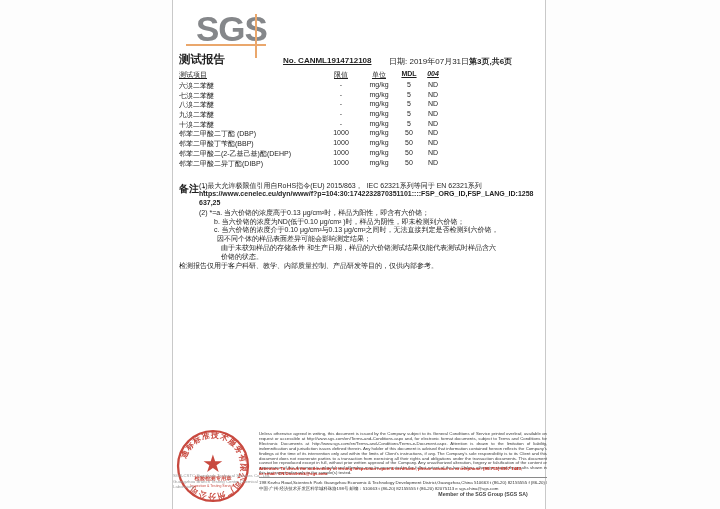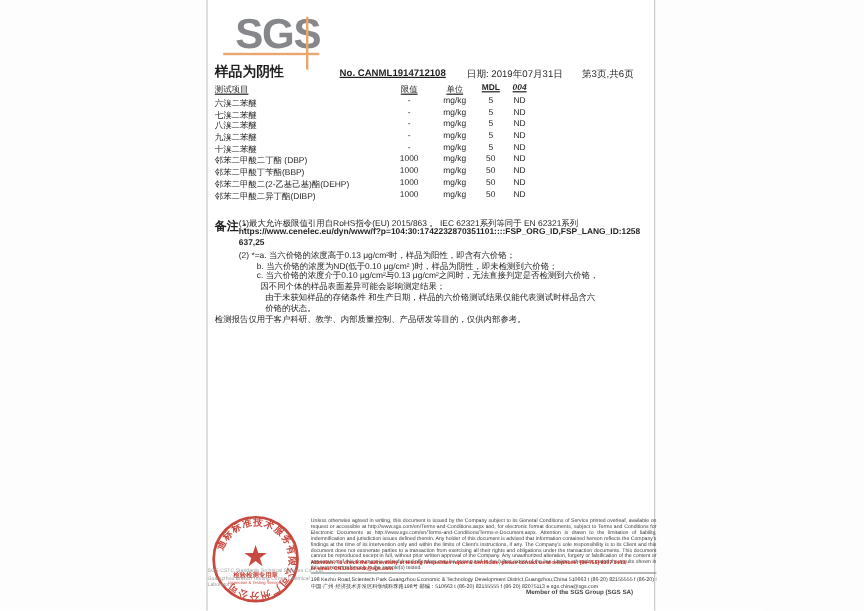--- a/index.html
+++ b/index.html
@@ -10,21 +10,21 @@
     background:#ffffff; border-left:1px solid #c9c9c9; border-right:1px solid #c9c9c9; }
 
   
   .logo { position:absolute; left:23px; top:9px; font-size:35px; font-weight:bold;
     color:#85878a; letter-spacing:-1px; font-family:"Liberation Sans",sans-serif; }
   .logo-hline { position:absolute; left:13px; top:44px; width:80px; height:2px; background:#eaa76c; }
   .logo-vline { position:absolute; left:82px; top:14px; width:2px; height:44px; background:#eaa76c; }
   .report-title { position:absolute; left:6px; top:52px; font-size:11.5px; font-weight:bold; }
   .report-no { position:absolute; left:110px; top:56px; font-size:8px; font-weight:600;text-decoration:underline; }
   .report-date { position:absolute; left:216px; top:56px; font-size:8px; }
-  .report-page { position:absolute; left:312px; top:56px; font-size:8px; }
+  .report-page { position:absolute; left:296px; top:56px; font-size:8px;font-weight:bold; }
 
   
   .tbl { position:absolute; left:0; top:70px; width:374px; font-size:7px; }
   .trow { position:relative; height:9.7px; }
   .trow .c-item  { position:absolute; left:6px;  top:0; width:160px; }
   .trow .c-limit { position:absolute; left:148px; top:0; width:40px; text-align:center; }
   .trow .c-unit  { position:absolute; left:186px; top:0; width:40px; text-align:center; }
   .trow .c-mdl   { position:absolute; left:216px; top:0; width:40px; text-align:center; }
   .trow .c-res   { position:absolute; left:240px; top:0; width:40px; text-align:center; }
   .thead { height:11px; }
@@ -59,21 +59,21 @@
 </head>
 <body>
 
 <div id="canvas">
   <div class="page">
 
     <div class="logo">SGS</div>
     <div class="logo-hline"></div>
     <div class="logo-vline"></div>
 
-    <div class="report-title">样品为阴性</div>
+    <div class="report-title">测试报告</div>
     <div class="report-no">No. CANML1914712108</div>
     <div class="report-date">日期: 2019年07月31日</div>
     <div class="report-page">第3页,共6页</div>
 
     <div class="tbl">
       <div class="trow thead">
         <span class="c-item">测试项目</span>
         <span class="c-limit">限值</span>
         <span class="c-unit">单位</span>
         <span class="c-mdl">MDL</span>

